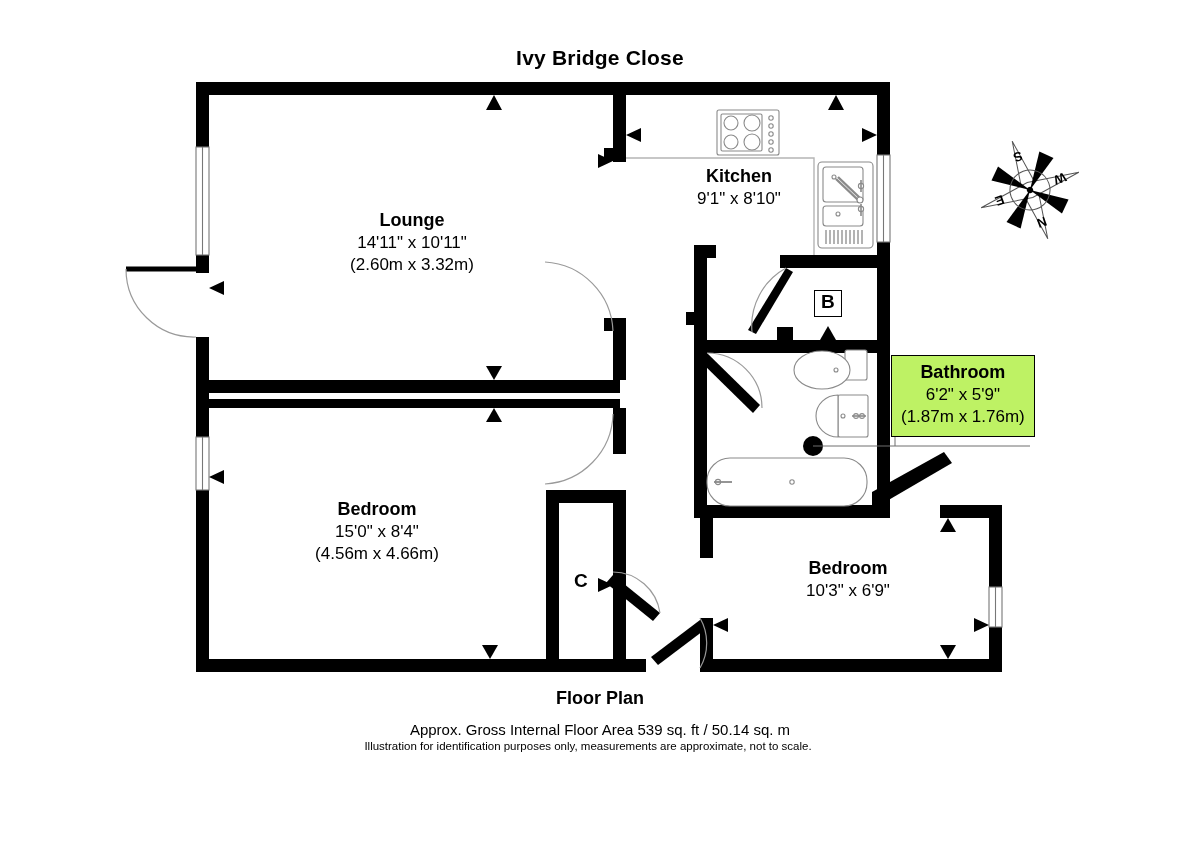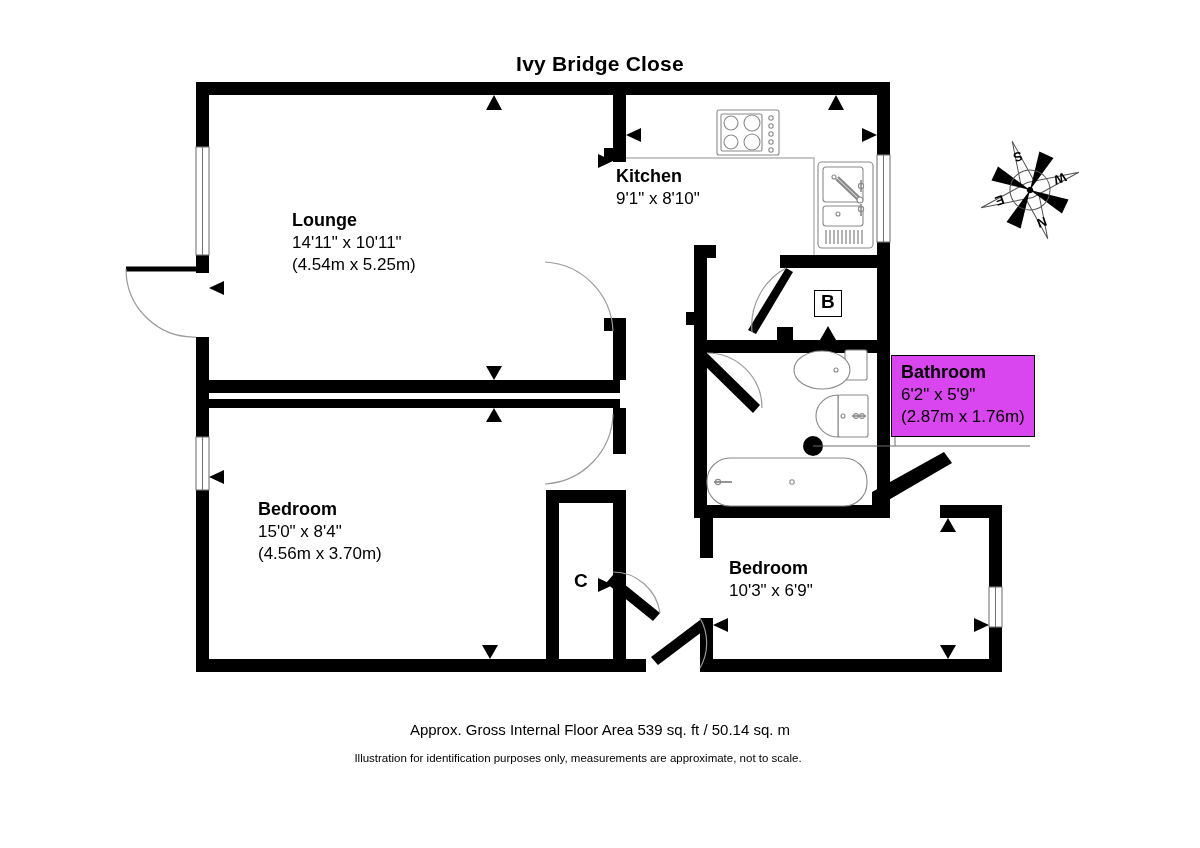--- a/index.html
+++ b/index.html
@@ -43,26 +43,27 @@
   .room-name {
     font-size: 18px;
     font-weight: bold;
   }
   .room-dim {
     font-size: 17px;
     font-weight: normal;
   }
   .room-label {
     position: absolute;
+    text-align: center;
     line-height: 1.3;
     white-space: nowrap;
   }
   .boxed {
     border: 1.2px solid #000;
-    background: #d946ef;
+    background: #bef264;
     padding: 5px 9px 7px 9px;
   }
   .cupboard-letter {
     font-size: 19px;
     font-weight: bold;
   }
   .cupboard-boxed {
     border: 1.2px solid #000;
     background: #fff;
     padding: 1px 6px 3px 6px;
@@ -330,50 +331,51 @@
       <circle cx="0" cy="0" r="20" fill="none" stroke="#555555" stroke-width="1"></circle>
       <circle cx="0" cy="0" r="3.2" fill="#000000" stroke="none"></circle>
 
       <text x="0" y="-30" text-anchor="middle" font-family="Liberation Sans, sans-serif" font-size="13" font-weight="bold" fill="#000000">N</text>
       <text x="32" y="5" text-anchor="middle" font-family="Liberation Sans, sans-serif" font-size="13" font-weight="bold" fill="#000000">E</text>
       <text x="0" y="40" text-anchor="middle" font-family="Liberation Sans, sans-serif" font-size="13" font-weight="bold" fill="#000000">S</text>
       <text x="-32" y="5" text-anchor="middle" font-family="Liberation Sans, sans-serif" font-size="13" font-weight="bold" fill="#000000">W</text>
     </g>
   </svg>
 
-  <div class="txt plan-title" style="left:0; width:1200px; top:52px;">Ivy Bridge Close</div>
+  <div class="txt plan-title" style="left:0; width:1200px; top:46px;">Ivy Bridge Close</div>
 
   <div class="room-label" style="left:292px; top:209px; width:240px;">
     <div class="room-name">Lounge</div>
     <div class="room-dim">14'11" x 10'11"</div>
-    <div class="room-dim">(4.54m x 5.25m)</div>
+    <div class="room-dim">(2.60m x 3.32m)</div>
   </div>
 
   <div class="room-label" style="left:616px; top:165px; width:246px;">
     <div class="room-name">Kitchen</div>
     <div class="room-dim">9'1" x 8'10"</div>
   </div>
 
   <div class="room-label boxed" style="left:891px; top:355px;">
     <div class="room-name">Bathroom</div>
     <div class="room-dim">6'2" x 5'9"</div>
-    <div class="room-dim">(2.87m x 1.76m)</div>
+    <div class="room-dim">(1.87m x 1.76m)</div>
   </div>
 
   <div class="room-label" style="left:258px; top:498px; width:238px;">
     <div class="room-name">Bedroom</div>
     <div class="room-dim">15'0" x 8'4"</div>
-    <div class="room-dim">(4.56m x 3.70m)</div>
+    <div class="room-dim">(4.56m x 4.66m)</div>
   </div>
 
   <div class="room-label" style="left:729px; top:557px; width:238px;">
     <div class="room-name">Bedroom</div>
     <div class="room-dim">10'3" x 6'9"</div>
   </div>
 
   <div class="txt cupboard-boxed" style="left:814px; top:290px;">B</div>
 
   <div class="txt cupboard-letter" style="left:574px; top:570px;">C</div>
 
+  <div class="txt footer-title" style="left:0; width:1200px; top:688px;">Floor Plan</div>
   <div class="txt footer-area" style="left:0; width:1200px; top:721px;">Approx. Gross Internal Floor Area 539 sq. ft / 50.14 sq. m</div>
-  <div class="txt footer-note" style="left:6px; width:1144px; top:740px;margin-top:12px;">Illustration for identification purposes only, measurements are approximate, not to scale.</div>
+  <div class="txt footer-note" style="left:16px; width:1144px; top:740px;">Illustration for identification purposes only, measurements are approximate, not to scale.</div>
 
 </div>
 
 </body></html>

